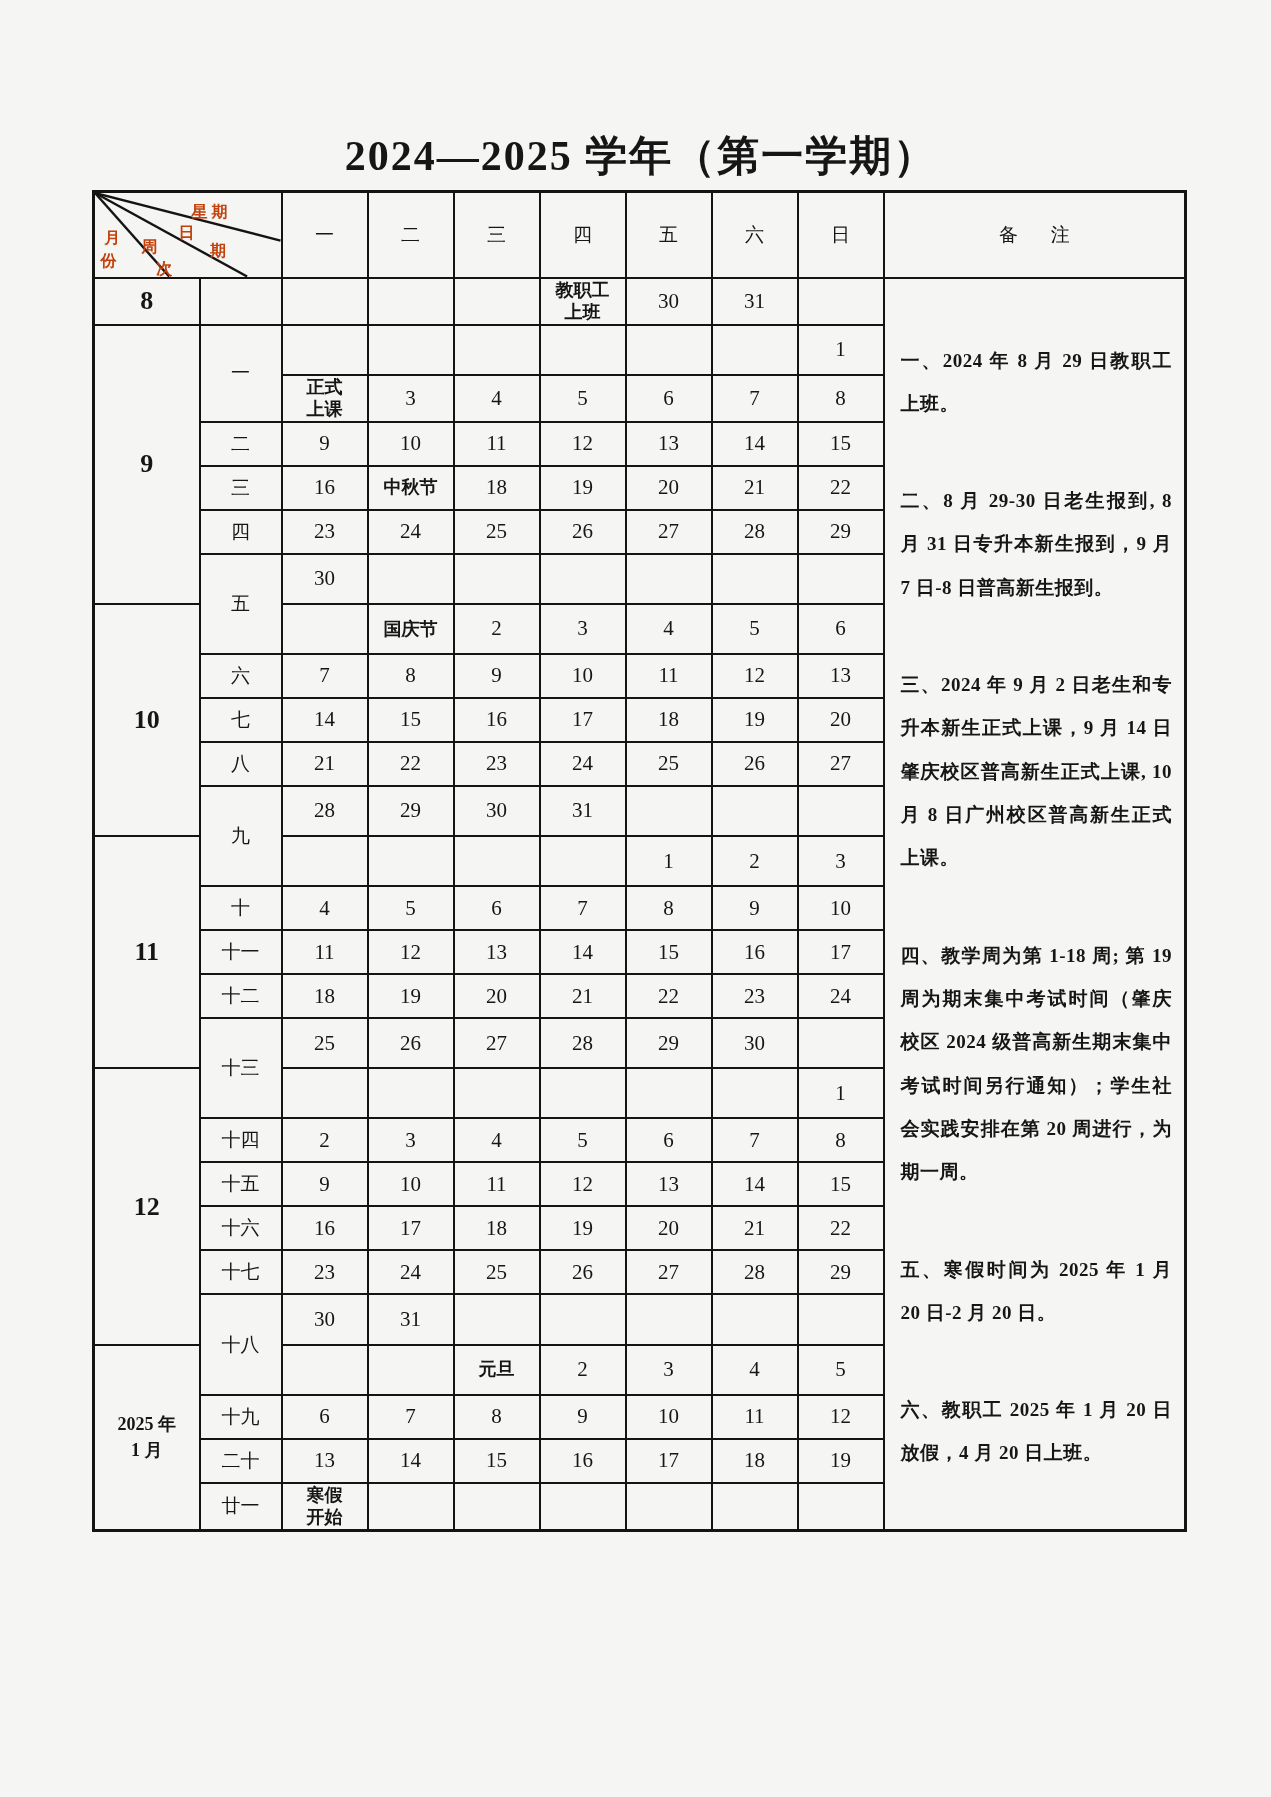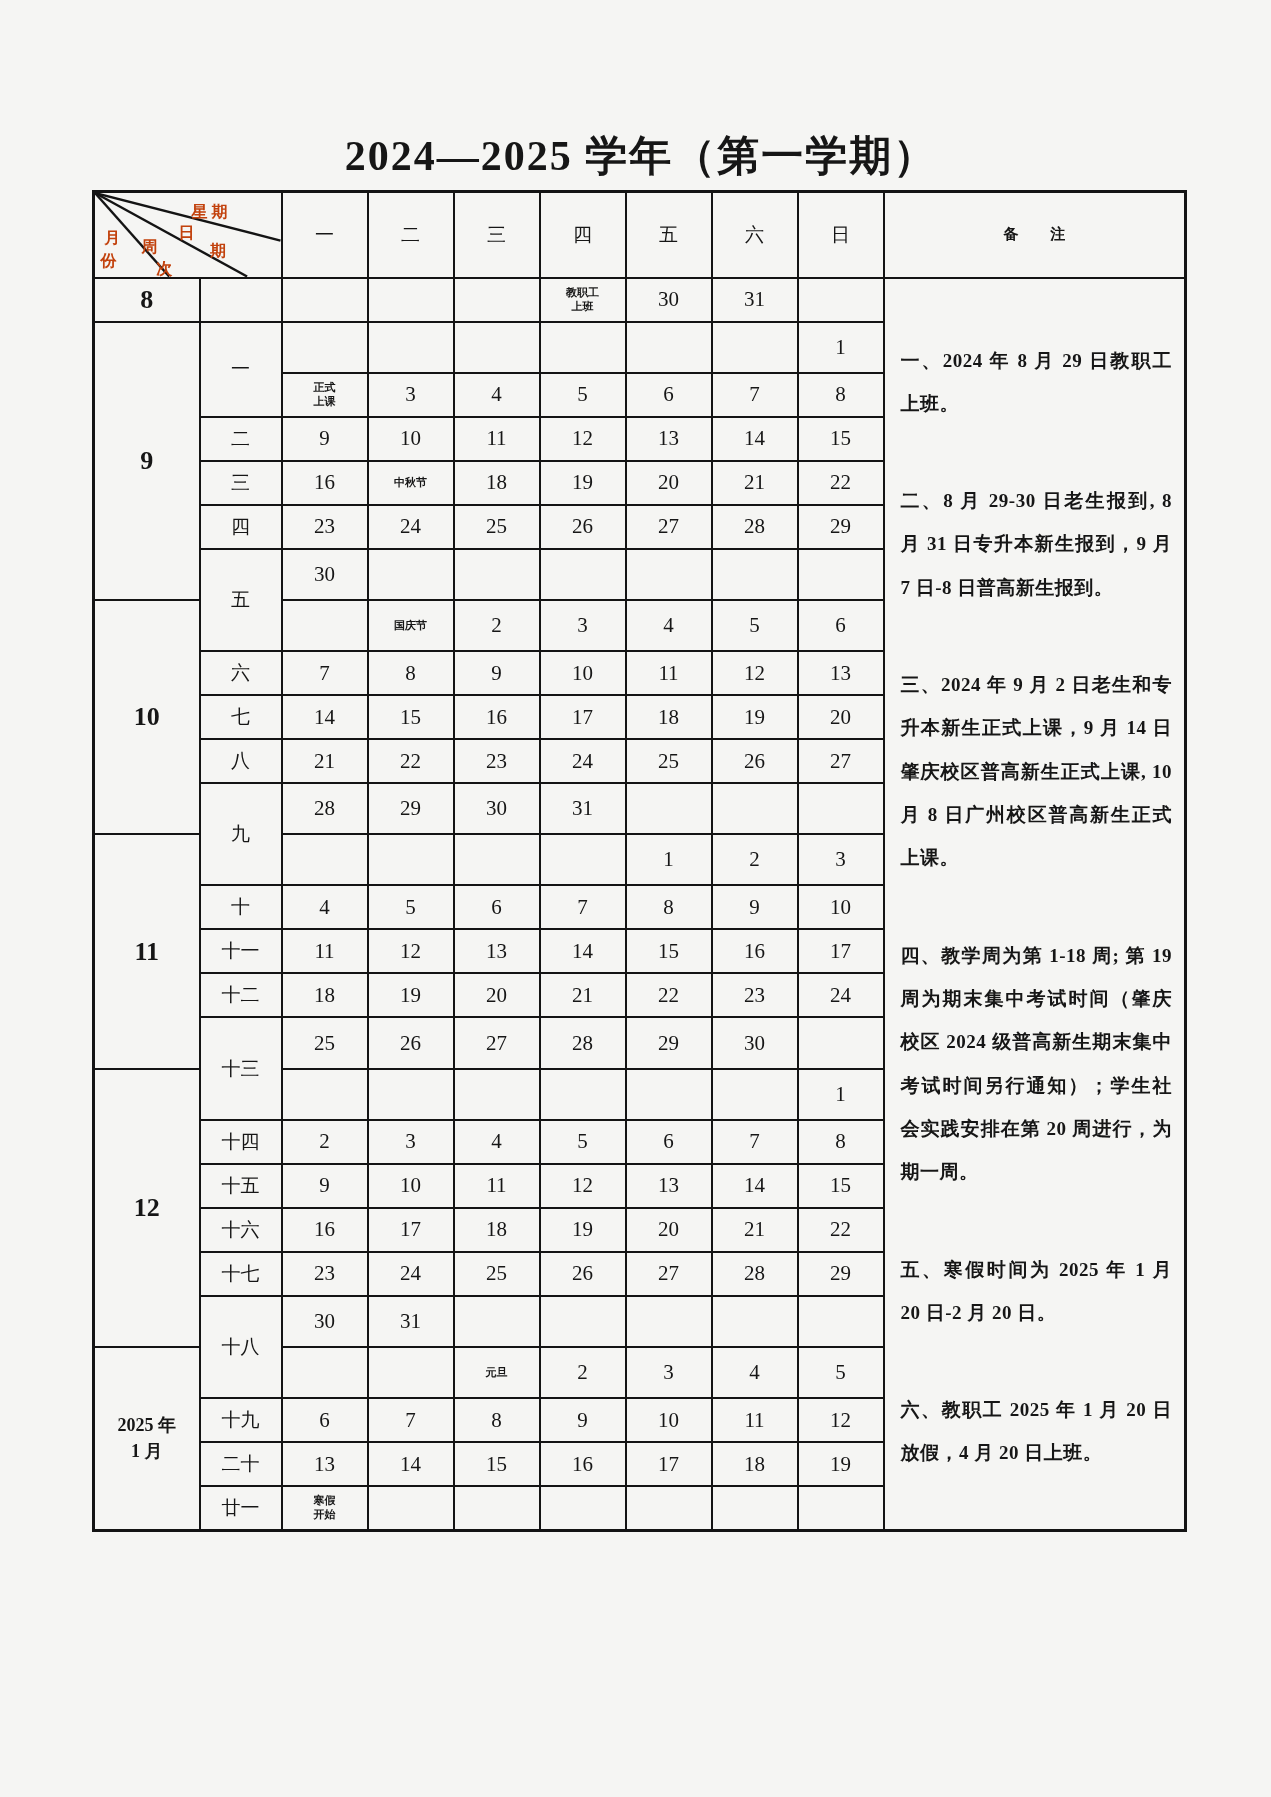--- a/index.html
+++ b/index.html
@@ -39,30 +39,30 @@
   tr.hdr{height:86px;}
   tr.r{height:44px;}
   .corner{position:relative;padding:0;}
   .corner svg{position:absolute;left:0;top:0;width:100%;height:100%;}
   .corner .lbl{
     position:absolute;font-size:16px;
     font-family:Liberation Serif, serif;
     color:#c2410c;line-height:1;
   }
   .wd{font-size:19px;font-weight:normal;}
-  .notes-hd{font-size:15px;font-weight:bold;letter-spacing:14px;text-indent:14px;}
+  .notes-hd{font-size:19px;font-weight:normal;letter-spacing:14px;text-indent:14px;}
   td.month-cell{
     font-size:26px;font-weight:600;
     white-space:pre-line;line-height:1.45;
   }
   td.month-cell.small{font-size:18px;}
   td.week-cell{font-size:19px;}
   td.day-cell{font-size:21px;}
   td.day-cell.special{
-    font-size:11px;font-weight:bold;
+    font-size:18px;font-weight:bold;
     font-family:"Liberation Sans","DejaVu Sans",sans-serif;
     white-space:pre-line;line-height:1.25;
   }
   td.notes-cell{vertical-align:top;text-align:left;}
   .notes-box{padding:60px 12px 0 16px;}
   .notes-box p{
     margin:0 0 54px 0;
     font-size:19px;line-height:2.28;
     text-align:justify;
     letter-spacing:0.5px;

